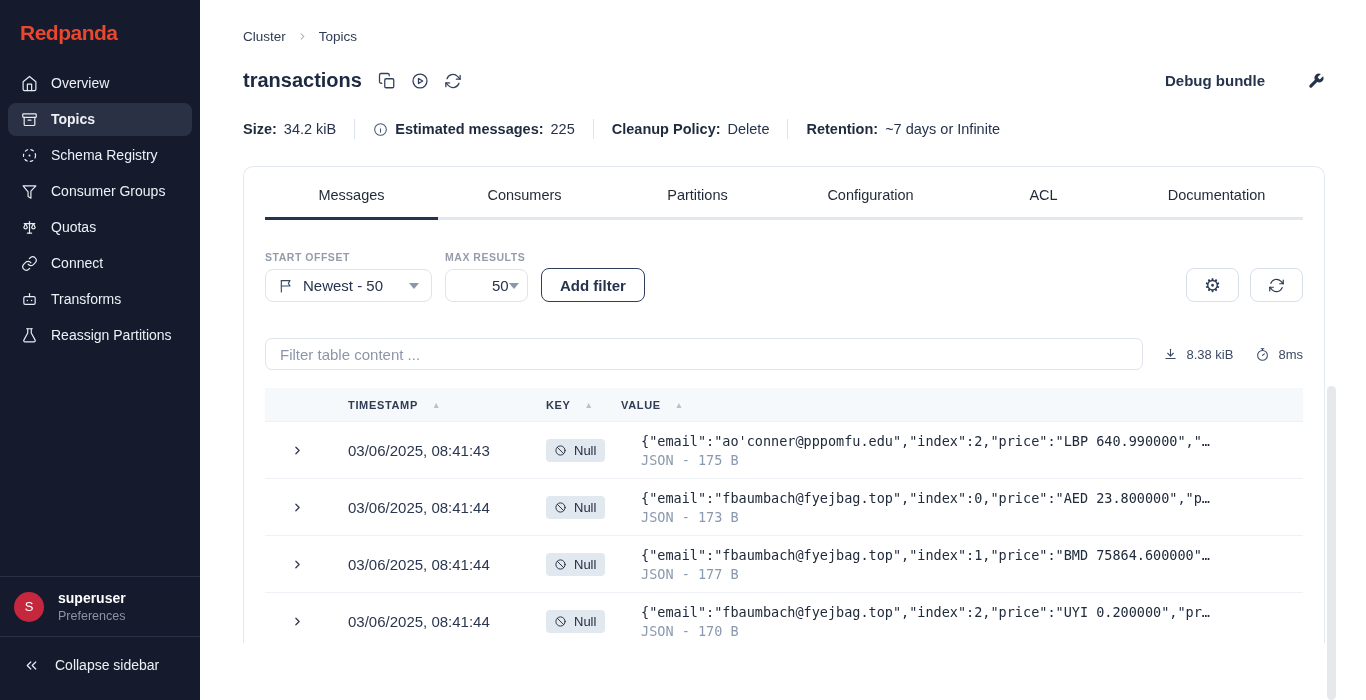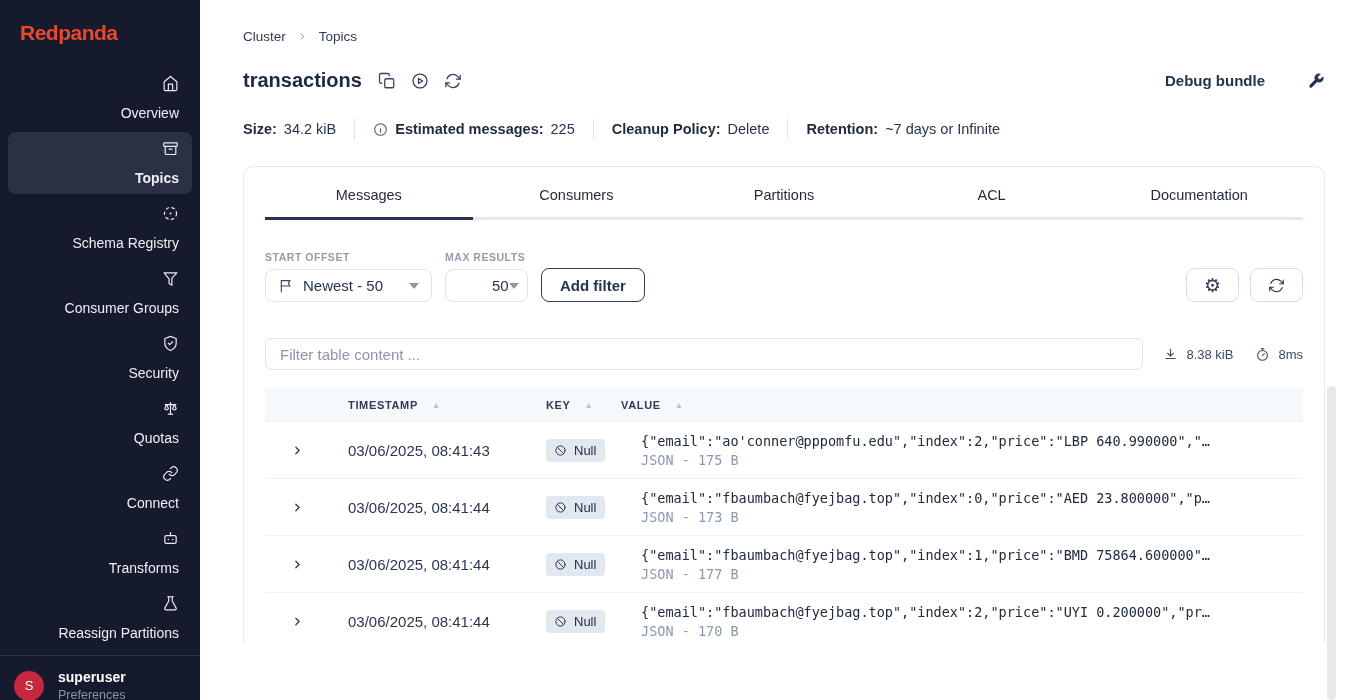--- a/index.html
+++ b/index.html
@@ -8,21 +8,21 @@
     font-family: "Liberation Sans", "DejaVu Sans", sans-serif;
     background:#ffffff; color:#1f2937; display:flex;
   }
   svg { display:block; }
   .ic { fill:none; stroke:currentColor; stroke-width:1.7; stroke-linecap:round; stroke-linejoin:round; }
 
   
   .sidebar { width:200px; min-width:200px; background:#151a2c; color:#edf0f5; display:flex; flex-direction:column; }
   .logo { color:#e9472e; font-weight:bold; font-size:21px; letter-spacing:-0.5px; padding:21px 20px 16px; }
   .nav { padding:6px 8px; display:flex; flex-direction:column; gap:3px; }
-  .nav-item { display:flex; align-items:flex-end; gap:13px; padding:8px 13px; border-radius:8px; font-size:14px; cursor:pointer; color:#edf0f5;flex-direction:column; }
+  .nav-item { display:flex; align-items:flex-start; gap:13px; padding:8px 13px; border-radius:8px; font-size:14px; cursor:pointer; color:#edf0f5; }
   .nav-item.active { background:#2a3145; font-weight:700; }
   .nav-icon { width:17px; height:17px; color:#e7ebf2; flex:none; }
   .user-section { margin-top:auto; border-top:1px solid #2b3247; padding:13px 14px; display:flex; align-items:center; gap:14px; cursor:pointer; }
   .avatar { width:30px; height:30px; border-radius:50%; background:#c5283e; color:#fff; display:flex; align-items:center; justify-content:center; font-size:13px; flex:none; }
   .user-name { font-size:14px; font-weight:700; color:#ffffff; }
   .user-sub { font-size:12.5px; color:#8b93a5; margin-top:3px; }
   .collapse { border-top:1px solid #2b3247; padding:20px 14px 26px; display:flex; align-items:flex-start; gap:15px; font-size:14px; cursor:pointer; }
   .collapse .nav-icon { margin-left:9px; }
 
   
@@ -134,29 +134,20 @@
       </span>
       <span>Schema Registry</span>
     </div>
     <div class="nav-item">
       <span class="nav-icon">
         <svg class="ic" viewBox="0 0 24 24" width="17" height="17">
             <path d="M21 4H3l7 8.5V19l4 2.5v-10z"></path>
           </svg>
       </span>
       <span>Consumer Groups</span>
-    </div>
-    <div class="nav-item">
-      <span class="nav-icon">
-        <svg class="ic" viewBox="0 0 24 24" width="17" height="17">
-            <path d="M12 22s8-4 8-10V5l-8-3-8 3v7c0 6 8 10 8 10z"></path>
-            <path d="m9 11.6 2 2 4-4"></path>
-          </svg>
-      </span>
-      <span>Security</span>
     </div>
     <div class="nav-item">
       <span class="nav-icon">
         <svg class="ic" viewBox="0 0 24 24" width="17" height="17">
             <path d="M12 3.5v16.5"></path>
             <path d="M9 20h6"></path>
             <path d="M4.5 6.5h15"></path>
             <path d="M6.5 6.5 4 12a2.6 2.6 0 0 0 5 0z"></path>
             <path d="M17.5 6.5 15 12a2.6 2.6 0 0 0 5 0z"></path>
           </svg>
@@ -287,20 +278,21 @@
       </div>
     </div>
 
 
     <section class="card">
 
       <div class="tabs">
         <div class="tab active">Messages</div>
         <div class="tab">Consumers</div>
         <div class="tab">Partitions</div>
+        <div class="tab">Configuration</div>
         <div class="tab">ACL</div>
         <div class="tab">Documentation</div>
       </div>
 
       <div class="controls">
         <div>
           <div class="ctrl-label">START OFFSET</div>
           <div class="select sel-offset">
             <span class="flag-ic">
               <svg class="ic" viewBox="0 0 24 24" width="16" height="16">

